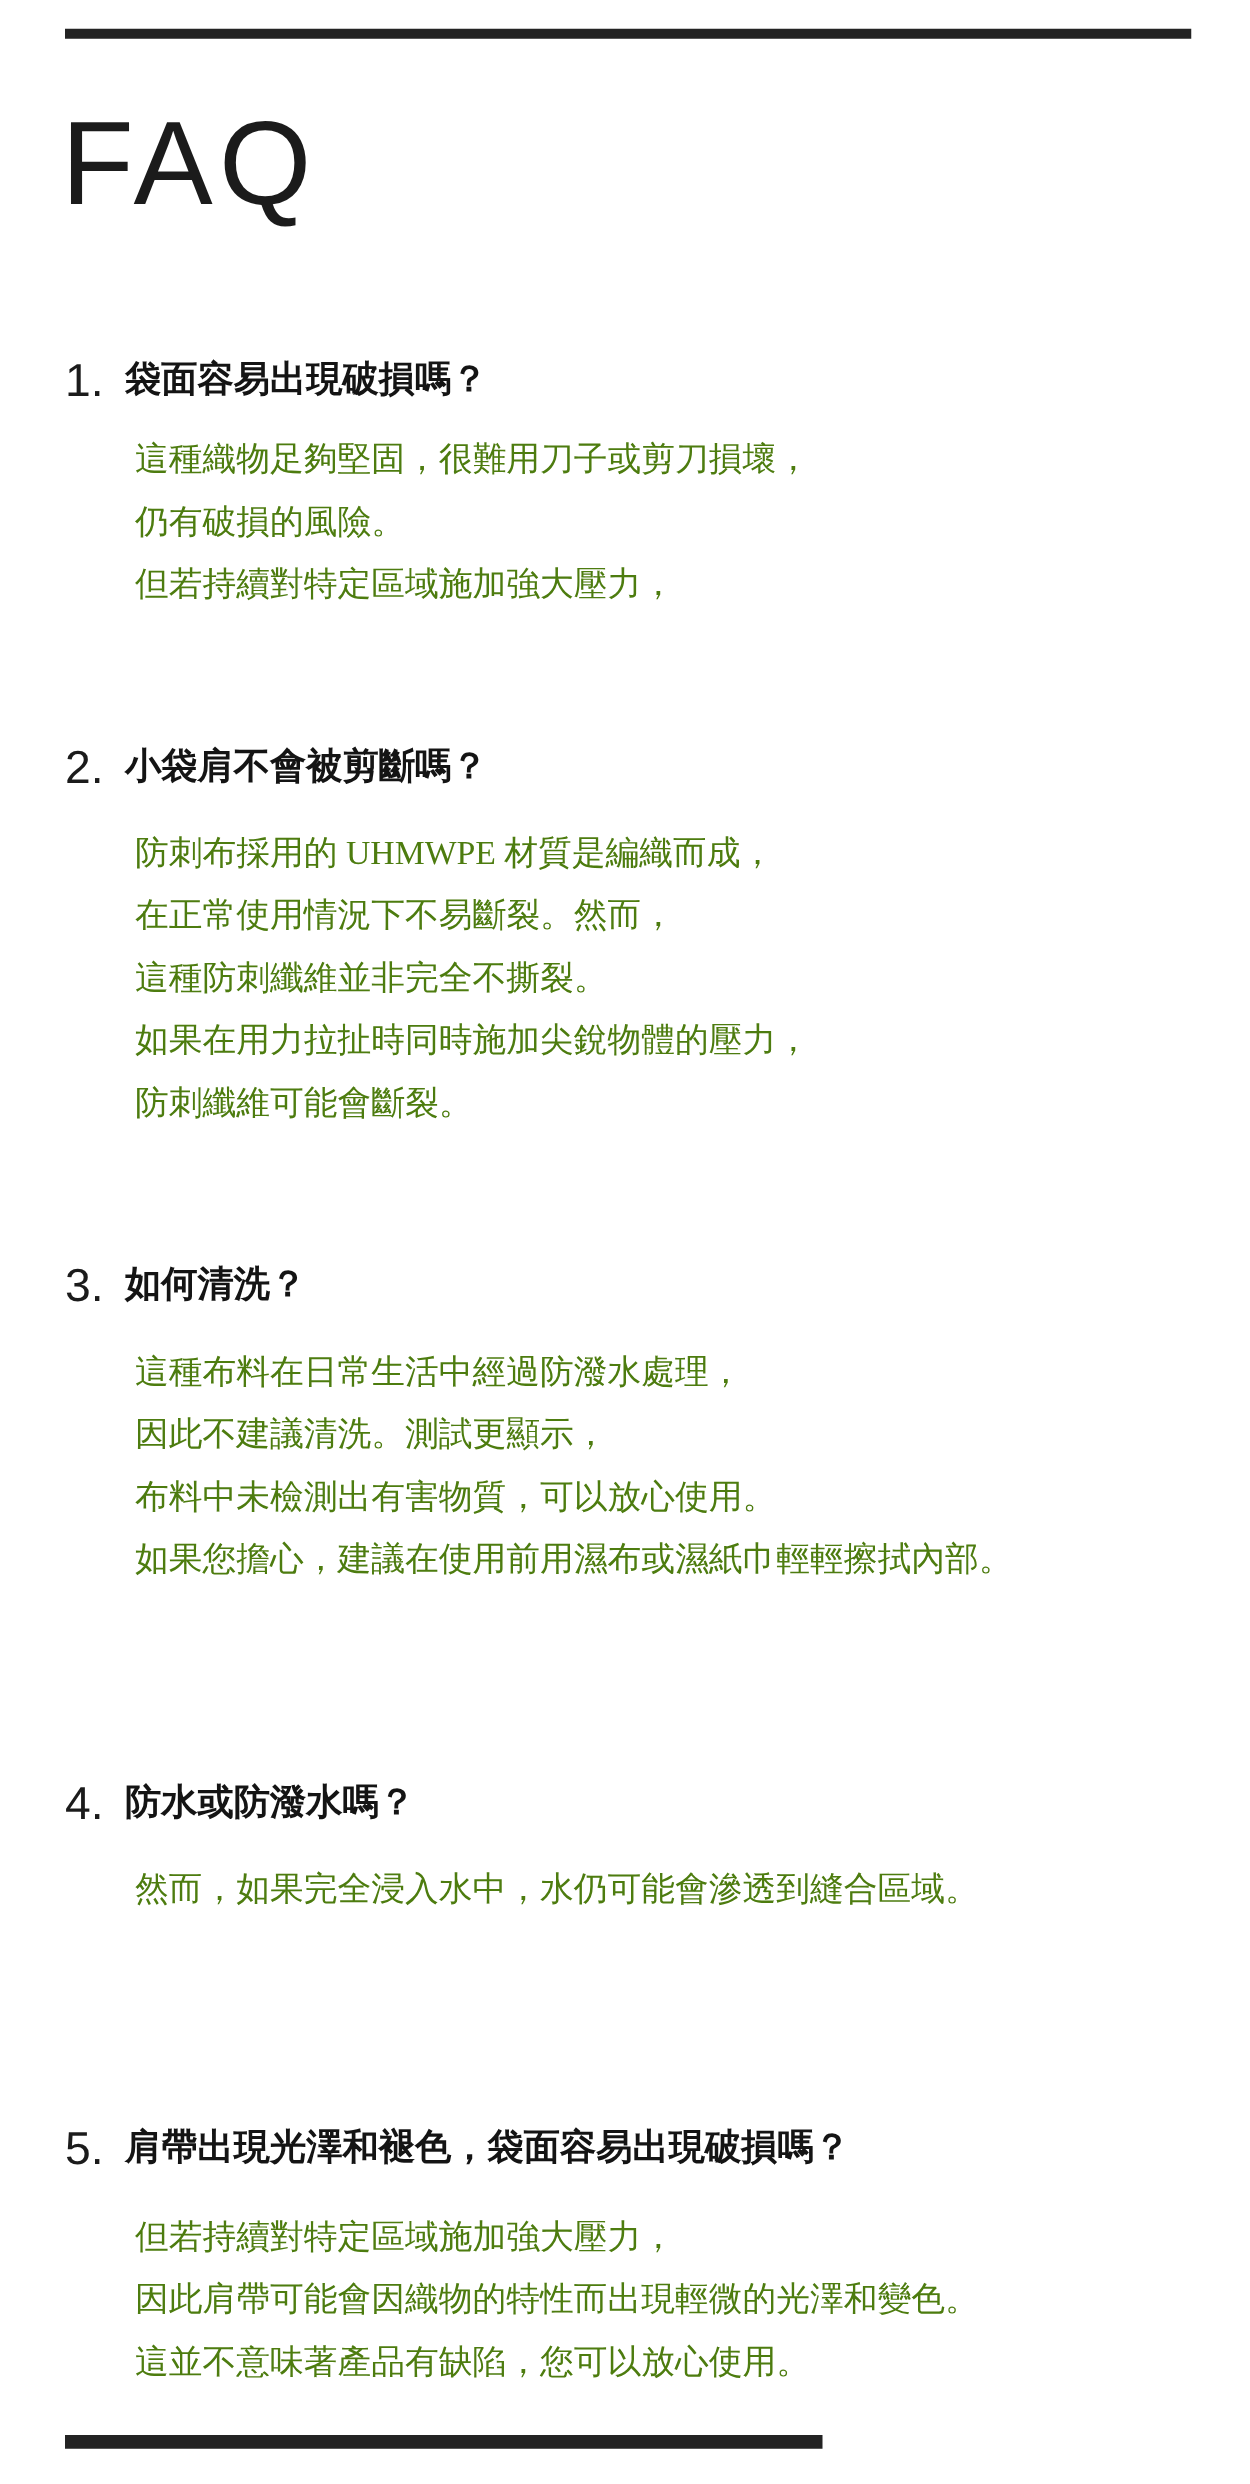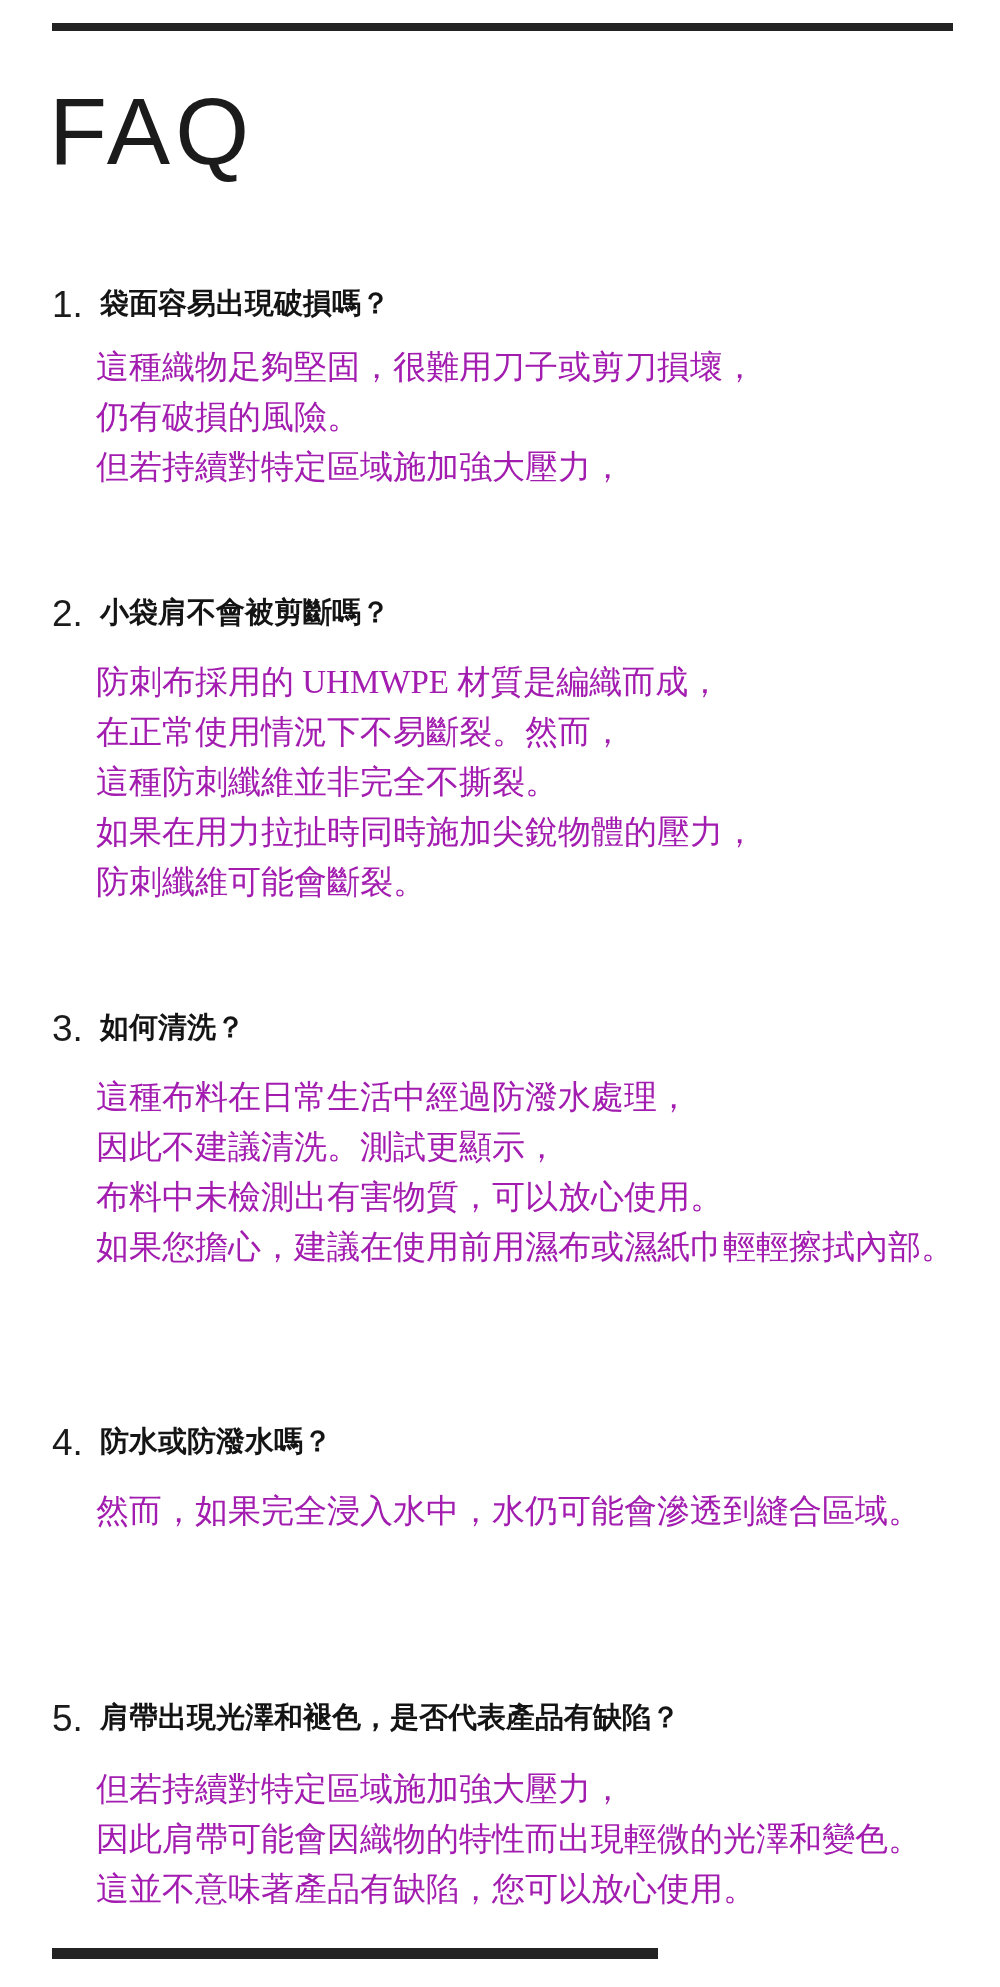--- a/index.html
+++ b/index.html
@@ -23,22 +23,22 @@
   }
   .q-num{
     display:inline-block;width:48px;flex:0 0 48px;
     font-size:37px;font-weight:400;line-height:38px;
     transform:translateY(4px);color:#1b1b1b;
   }
   .q-text{
     font-size:29px;font-weight:700;line-height:38px;color:#141414;
   }
   .answers{
-    position:absolute;left:96px;
-    font-size:33px;font-weight:400;line-height:50px;color:#a21caf;
+    position:absolute;left:108px;
+    font-size:27px;font-weight:400;line-height:50px;color:#4d7c0f;
     white-space:nowrap;
   }
   .answer-line{display:block;}
 </style>
 </head>
 <body>
 
 <div class="rule rule-top"></div>
 
 <h1 class="faq-title">FAQ</h1>
@@ -89,21 +89,21 @@
       <span class="q-text">防水或防潑水嗎？</span>
     </div>
     <div class="answers" style="top: 1486px;">
         <span class="answer-line">然而，如果完全浸入水中，水仍可能會滲透到縫合區域。</span>
       </div>
   </section>
 
   <section class="faq-item">
     <div class="q-row" style="top: 1696px;">
       <span class="q-num">5.</span>
-      <span class="q-text">肩帶出現光澤和褪色，是否代表產品有缺陷？</span>
+      <span class="q-text">肩帶出現光澤和褪色，袋面容易出現破損嗎？</span>
     </div>
     <div class="answers" style="top: 1764px;">
         <span class="answer-line">但若持續對特定區域施加強大壓力，</span>
         <span class="answer-line">因此肩帶可能會因織物的特性而出現輕微的光澤和變色。</span>
         <span class="answer-line">這並不意味著產品有缺陷，您可以放心使用。</span>
       </div>
   </section>
 </div>
 
 <div class="rule rule-bottom"></div>

